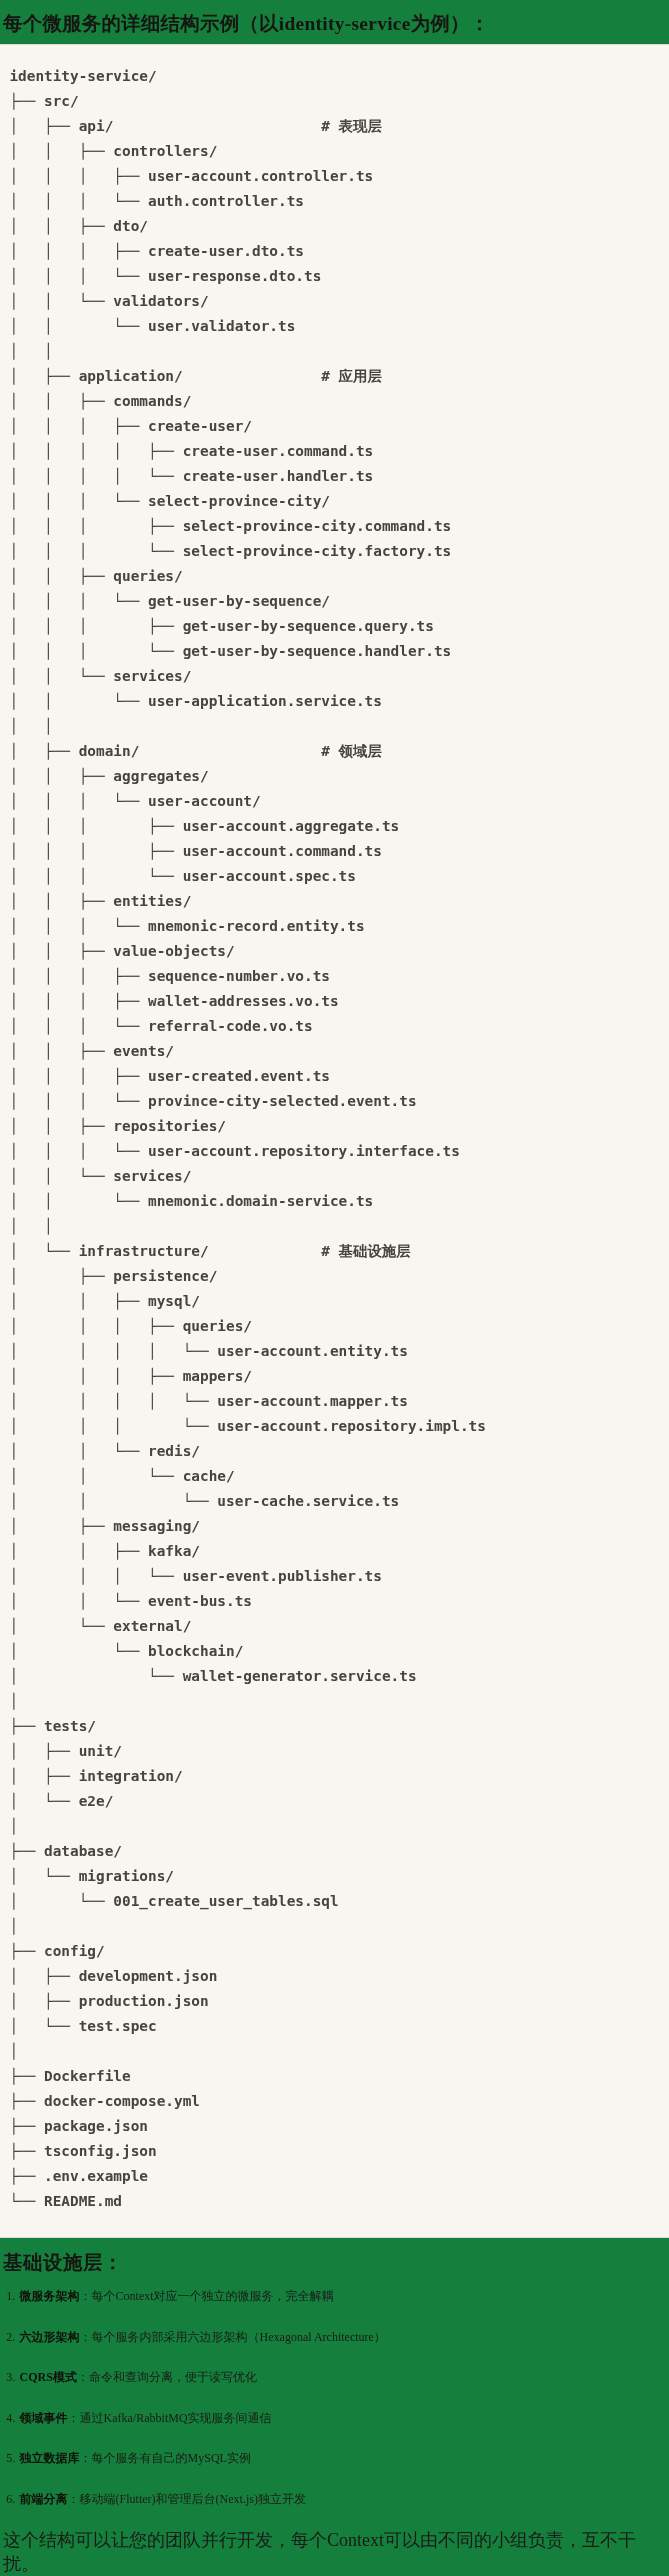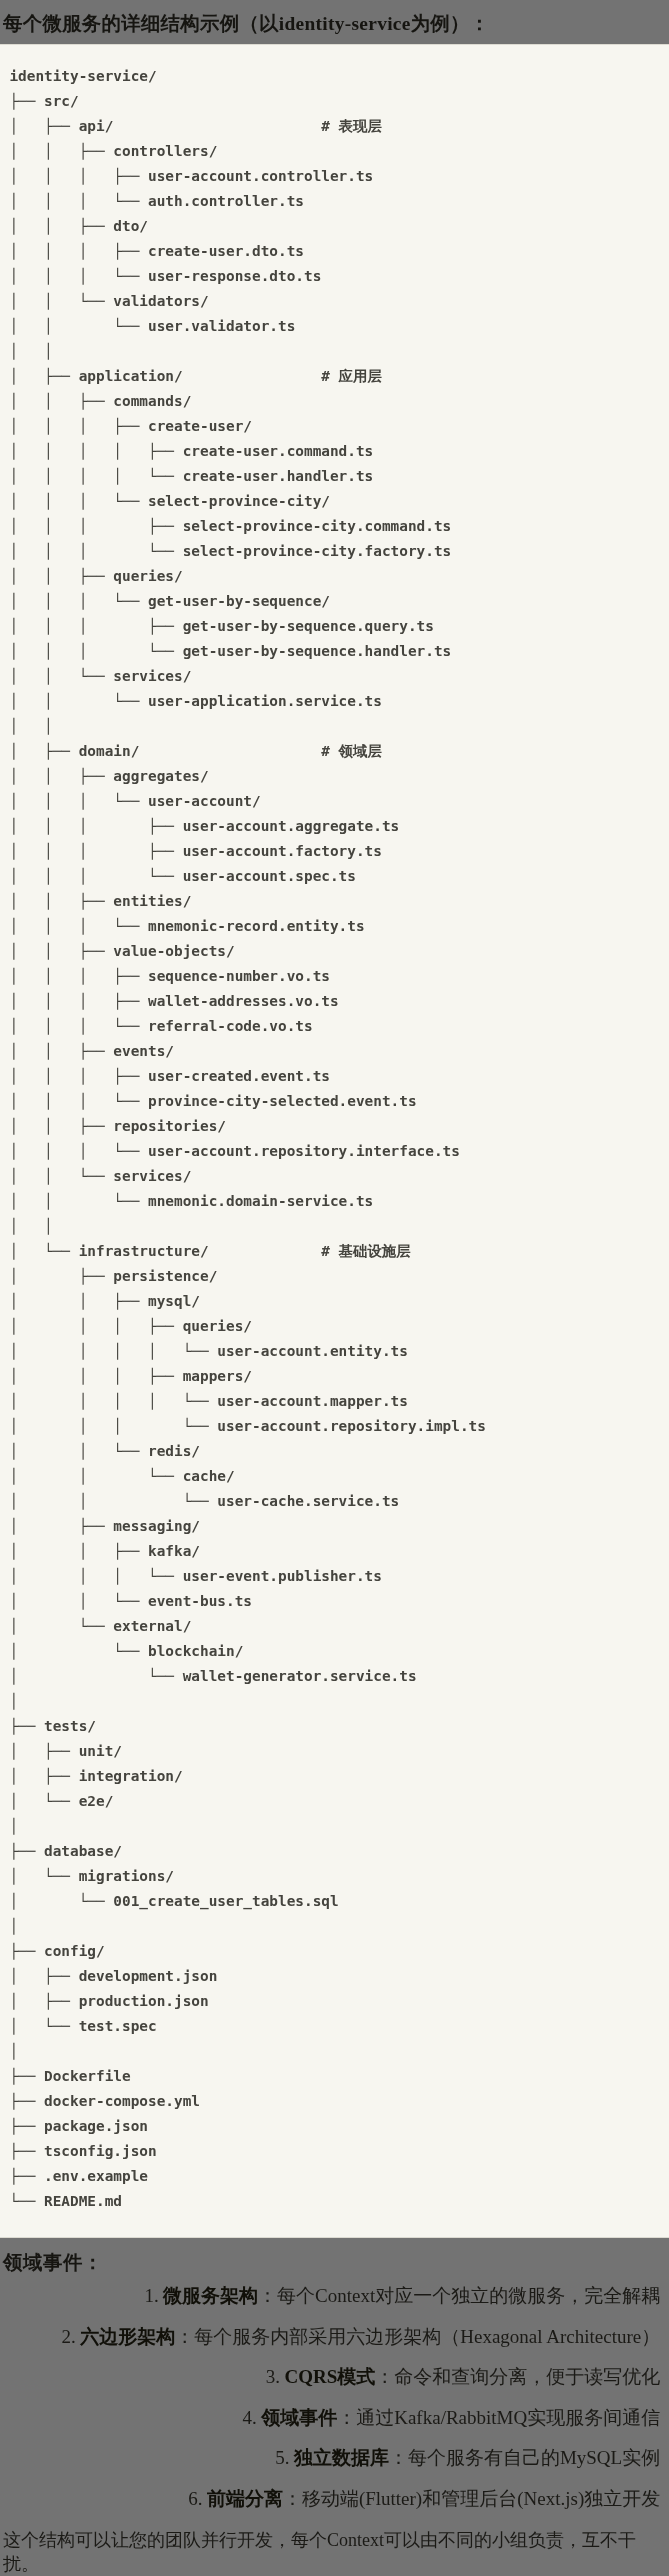--- a/index.html
+++ b/index.html
@@ -1,20 +1,20 @@
 <!DOCTYPE html>
 <html style="font-size:10px"><head>
 <meta charset="utf-8">
 <style>
   html,body { margin:0; padding:0; }
   .page {
     position: relative;
     width: 669px;
     height: 2576px;
-    background: #737373;
+    background: #15803d;
     color: #1B1A16;
     overflow: hidden;
     font-family: "Liberation Serif", serif;
   }
   .doc-title {
     margin: 0;
     padding: 11.3px 8.8px 0 3.1px;
     font: 700 19.4px/25px "Liberation Serif", serif;
     color: #161511;
     letter-spacing: 0.3px;
@@ -38,26 +38,25 @@
   .notes-section { padding: 0 8.8px 0 3.1px; }
   .notes-heading {
     margin: 0;
     padding-top: 12.5px;
     font: 700 19.4px/25px "Liberation Serif", serif;
     color: #161511;
     letter-spacing: 0.6px;
   }
   .notes-list { margin-top: 10px; }
   .note-item {
-    font-size: 19px;
+    font-size: 12px;
     line-height: 22.5px;
     margin-bottom: 18px;
     padding-left: 3.1px;
     color: #1B1A16;
-    text-align: right;
   }
   .note-number { display: inline-block; margin-right: 4.4px; }
   .note-term { font-weight: 700; color: #111009; }
   .closing-paragraph {
     margin: 3.8px 0 0 0;
     font-size: 18px;
     line-height: 24px;
     color: #1B1A16;
   }
 </style>
@@ -94,21 +93,21 @@
         <div class="tree-line">│   │   │   └── get-user-by-sequence/</div>
         <div class="tree-line">│   │   │       ├── get-user-by-sequence.query.ts</div>
         <div class="tree-line">│   │   │       └── get-user-by-sequence.handler.ts</div>
         <div class="tree-line">│   │   └── services/</div>
         <div class="tree-line">│   │       └── user-application.service.ts</div>
         <div class="tree-line">│   │</div>
         <div class="tree-line">│   ├── domain/                     # 领域层</div>
         <div class="tree-line">│   │   ├── aggregates/</div>
         <div class="tree-line">│   │   │   └── user-account/</div>
         <div class="tree-line">│   │   │       ├── user-account.aggregate.ts</div>
-        <div class="tree-line">│   │   │       ├── user-account.factory.ts</div>
+        <div class="tree-line">│   │   │       ├── user-account.command.ts</div>
         <div class="tree-line">│   │   │       └── user-account.spec.ts</div>
         <div class="tree-line">│   │   ├── entities/</div>
         <div class="tree-line">│   │   │   └── mnemonic-record.entity.ts</div>
         <div class="tree-line">│   │   ├── value-objects/</div>
         <div class="tree-line">│   │   │   ├── sequence-number.vo.ts</div>
         <div class="tree-line">│   │   │   ├── wallet-addresses.vo.ts</div>
         <div class="tree-line">│   │   │   └── referral-code.vo.ts</div>
         <div class="tree-line">│   │   ├── events/</div>
         <div class="tree-line">│   │   │   ├── user-created.event.ts</div>
         <div class="tree-line">│   │   │   └── province-city-selected.event.ts</div>
@@ -153,21 +152,21 @@
         <div class="tree-line">├── Dockerfile</div>
         <div class="tree-line">├── docker-compose.yml</div>
         <div class="tree-line">├── package.json</div>
         <div class="tree-line">├── tsconfig.json</div>
         <div class="tree-line">├── .env.example</div>
         <div class="tree-line">└── README.md</div>
       </div>
   </div>
 
   <div class="notes-section">
-    <h2 class="notes-heading">领域事件：</h2>
+    <h2 class="notes-heading">基础设施层：</h2>
 
     <div class="notes-list" id="notes-list">
         <div class="note-item"><span class="note-number">1.</span><span class="note-term">微服务架构</span><span class="note-description">：每个Context对应一个独立的微服务，完全解耦</span></div>
         <div class="note-item"><span class="note-number">2.</span><span class="note-term">六边形架构</span><span class="note-description">：每个服务内部采用六边形架构（Hexagonal Architecture）</span></div>
         <div class="note-item"><span class="note-number">3.</span><span class="note-term">CQRS模式</span><span class="note-description">：命令和查询分离，便于读写优化</span></div>
         <div class="note-item"><span class="note-number">4.</span><span class="note-term">领域事件</span><span class="note-description">：通过Kafka/RabbitMQ实现服务间通信</span></div>
         <div class="note-item"><span class="note-number">5.</span><span class="note-term">独立数据库</span><span class="note-description">：每个服务有自己的MySQL实例</span></div>
         <div class="note-item"><span class="note-number">6.</span><span class="note-term">前端分离</span><span class="note-description">：移动端(Flutter)和管理后台(Next.js)独立开发</span></div>
       </div>
 

